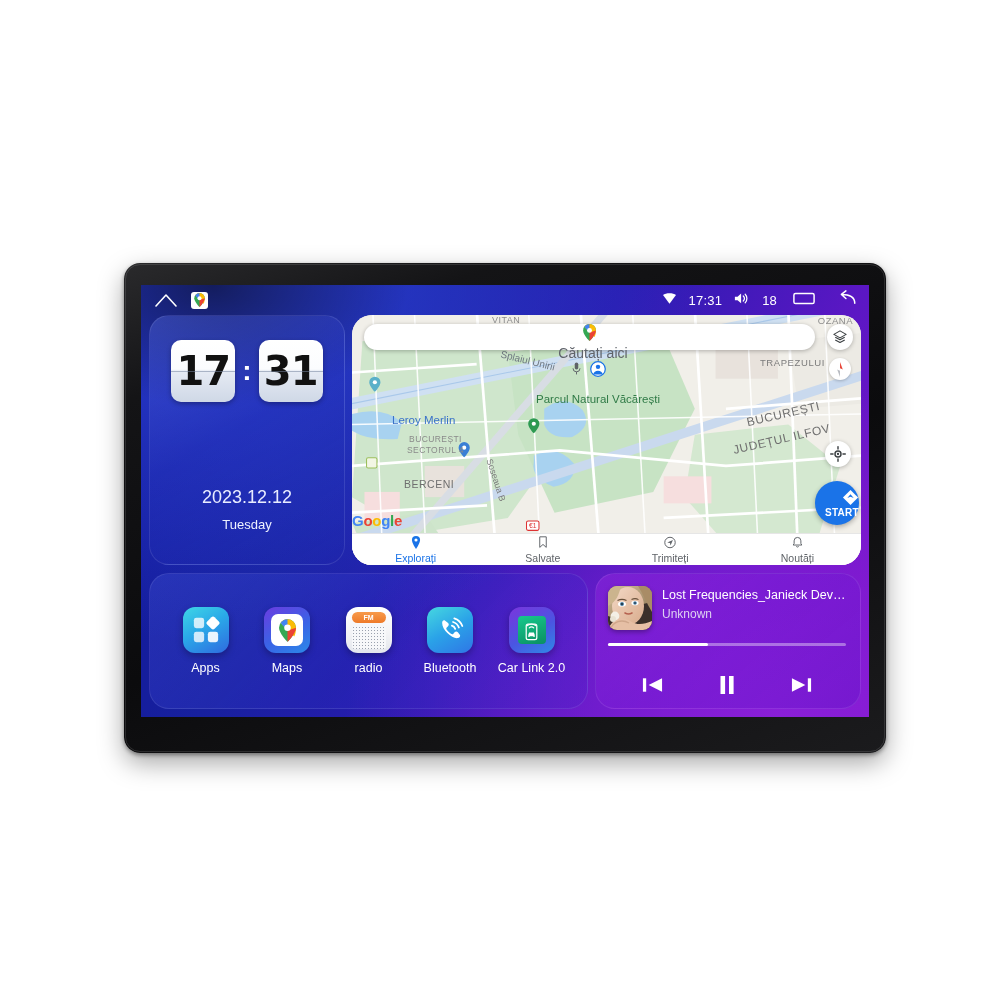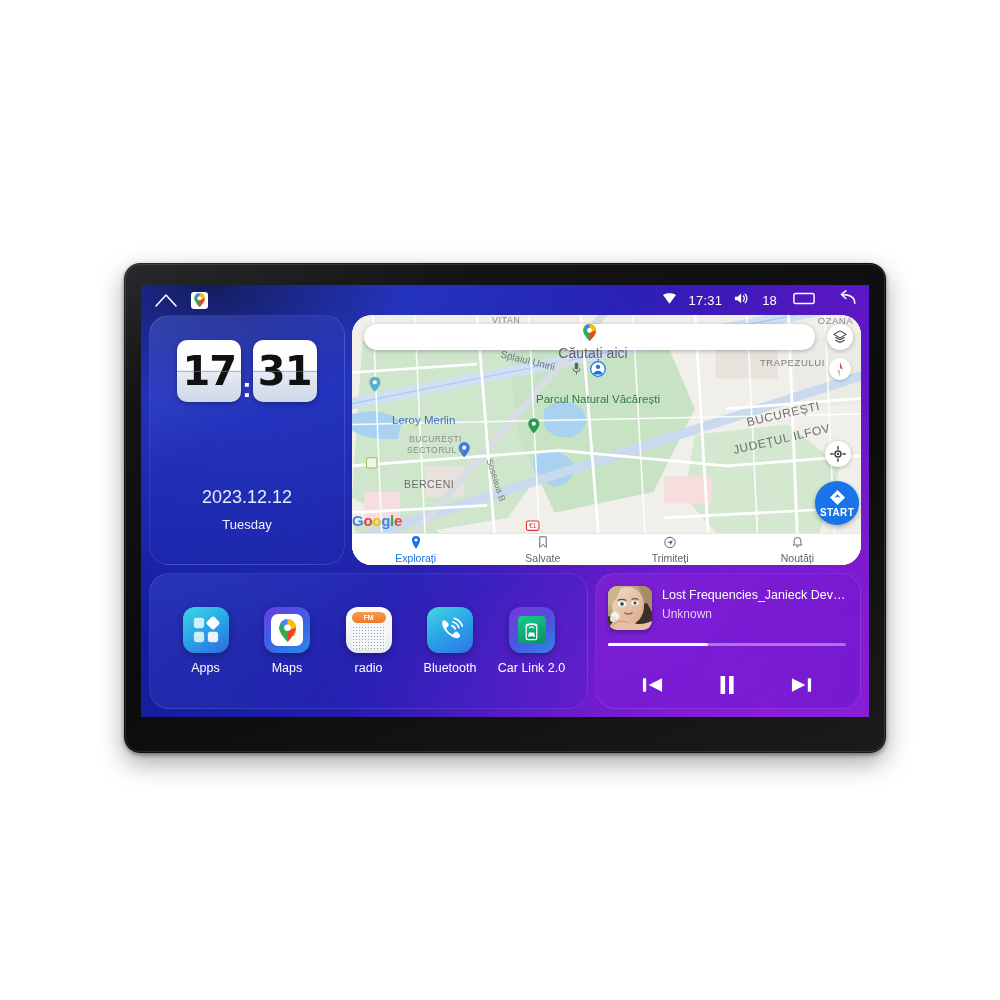--- a/index.html
+++ b/index.html
@@ -74,21 +74,21 @@
   .card{ border-radius:20px; overflow:hidden; position:relative; }
 
   
   .clock-card{
     width:196px;
     background:linear-gradient(150deg, rgba(86,108,225,.42) 0%, rgba(40,54,190,.30) 45%, rgba(30,40,175,.22) 100%);
     border:1px solid rgba(255,255,255,.10);
     display:flex; flex-direction:column; align-items:center;
     padding-top:24px;
   }
-  .flip{ display:flex; align-items:flex-end; }
+  .flip{ display:flex; align-items:center; gap:6px; }
   .flip-box{
     width:64px;height:62px;border-radius:10px;
     background:linear-gradient(180deg,#ffffff 0%,#fbfcfe 47%,#e6ebf4 50%,#cfd8e6 100%);
     display:flex;align-items:center;justify-content:center;
     box-shadow:0 2px 5px rgba(0,0,0,.3);
     position:relative;
   }
   .flip-box::after{
     content:"";position:absolute;left:0;right:0;top:50%;height:1px;background:rgba(120,135,160,.55);
   }
@@ -127,21 +127,21 @@
     background:#fff;display:flex;align-items:center;justify-content:center;
     box-shadow:0 1px 3px rgba(0,0,0,.22); z-index:6;
   }
   .locate-btn{
     position:absolute; right:10px; top:126px; width:26px;height:26px;border-radius:50%;
     background:#fff;display:flex;align-items:center;justify-content:center;
     box-shadow:0 1px 4px rgba(0,0,0,.25); z-index:6;
   }
   .start-btn{
     position:absolute; right:2px; top:166px; width:44px;height:44px;border-radius:50%;
-    background:#1a73e8;display:flex;flex-direction:column;align-items:center;justify-content:center;
+    background:#1a73e8;display:flex;flex-direction:column;align-items:flex-end;justify-content:center;
     box-shadow:0 2px 5px rgba(0,0,0,.3); z-index:6;
   }
   .start-btn .stxt{ color:#fff;font-size:10px;font-weight:700;letter-spacing:.3px;margin-top:1px;}
   .gwm{ position:absolute; left:0; bottom:36px; z-index:6; font-size:15px; font-weight:700; letter-spacing:-.3px;text-align:right;}
   .gwm span:nth-child(1){color:#4285F4}.gwm span:nth-child(2){color:#EA4335}
   .gwm span:nth-child(3){color:#FBBC05}.gwm span:nth-child(4){color:#4285F4}
   .gwm span:nth-child(5){color:#34A853}.gwm span:nth-child(6){color:#EA4335}
 
   .map-nav{
     position:absolute;left:0;right:0;bottom:0;height:32px;background:#fff;

